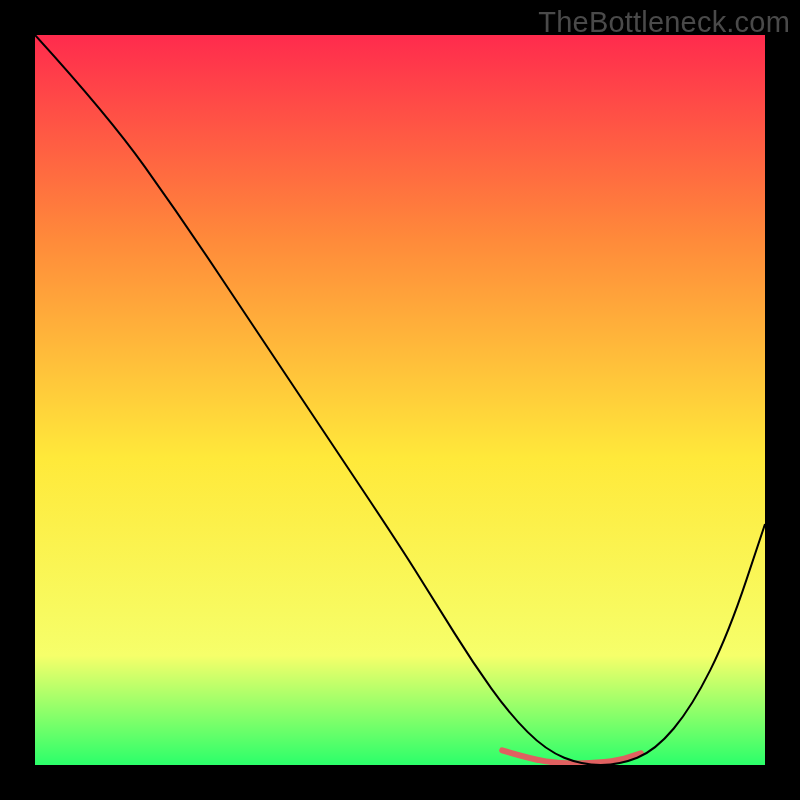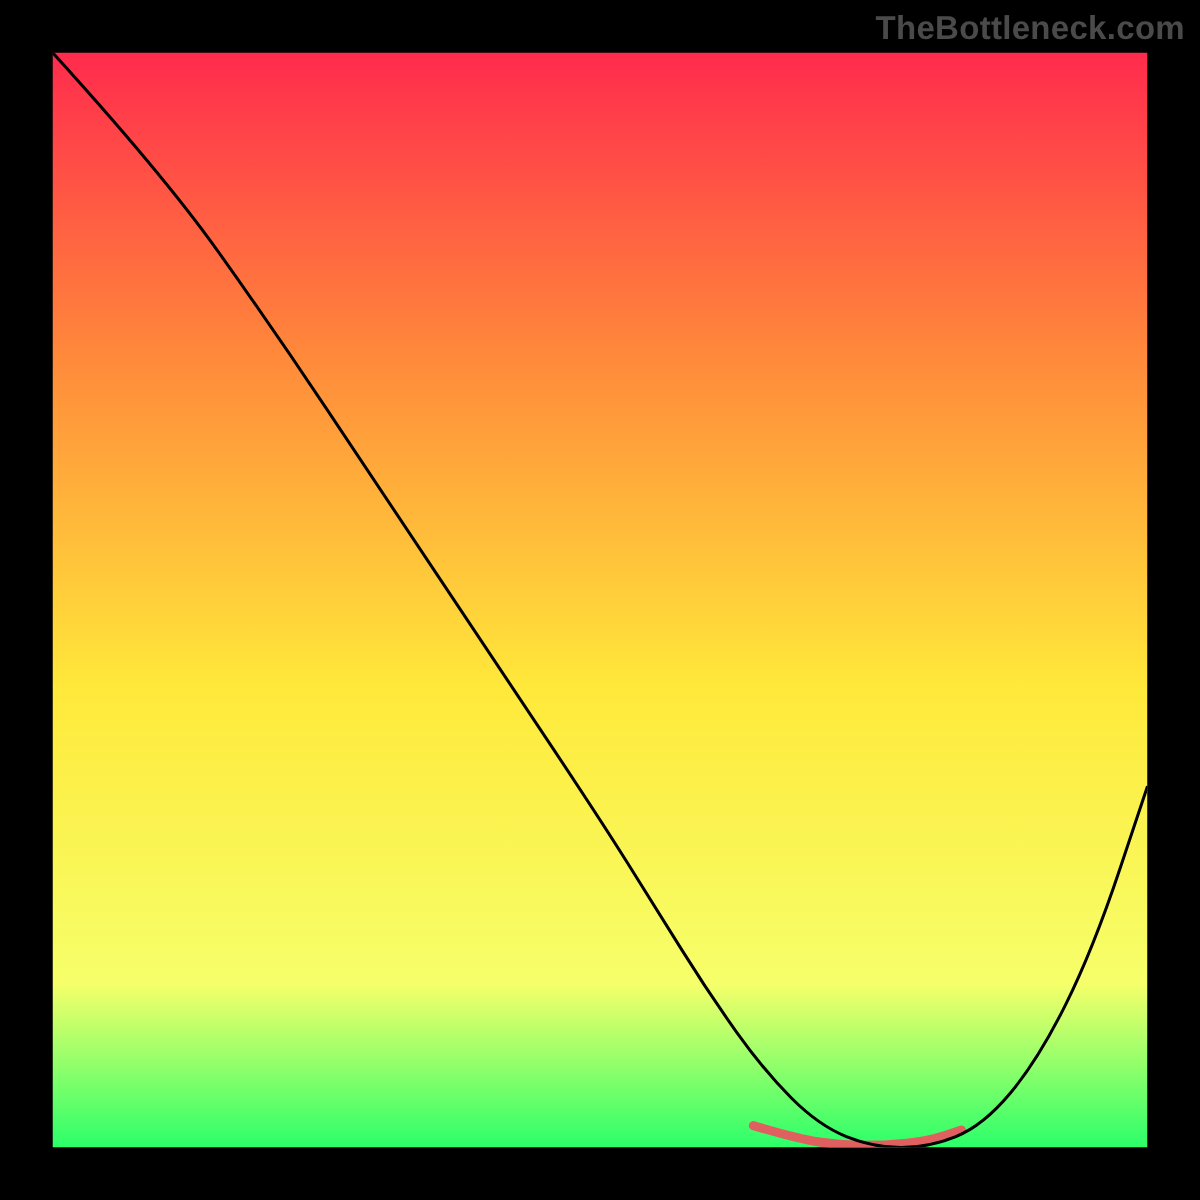--- a/index.html
+++ b/index.html
@@ -8,23 +8,23 @@
     position: relative;
     width: 800px;
     height: 800px;
     background: #000;
   }
   .watermark {
     position: absolute;
     top: 6px;
     right: 10px;
     font-family: Arial, Helvetica, sans-serif;
-    font-size: 22px;
+    font-size: 29px;
     color: #4a4a4a;
-    font-weight: 700;
+    font-weight: 400;
     letter-spacing: 0.2px;
     z-index: 10;
   }
   .plot {
     position: absolute;
     left: 35px;
     top: 35px;
     width: 730px;
     height: 730px;
   }

